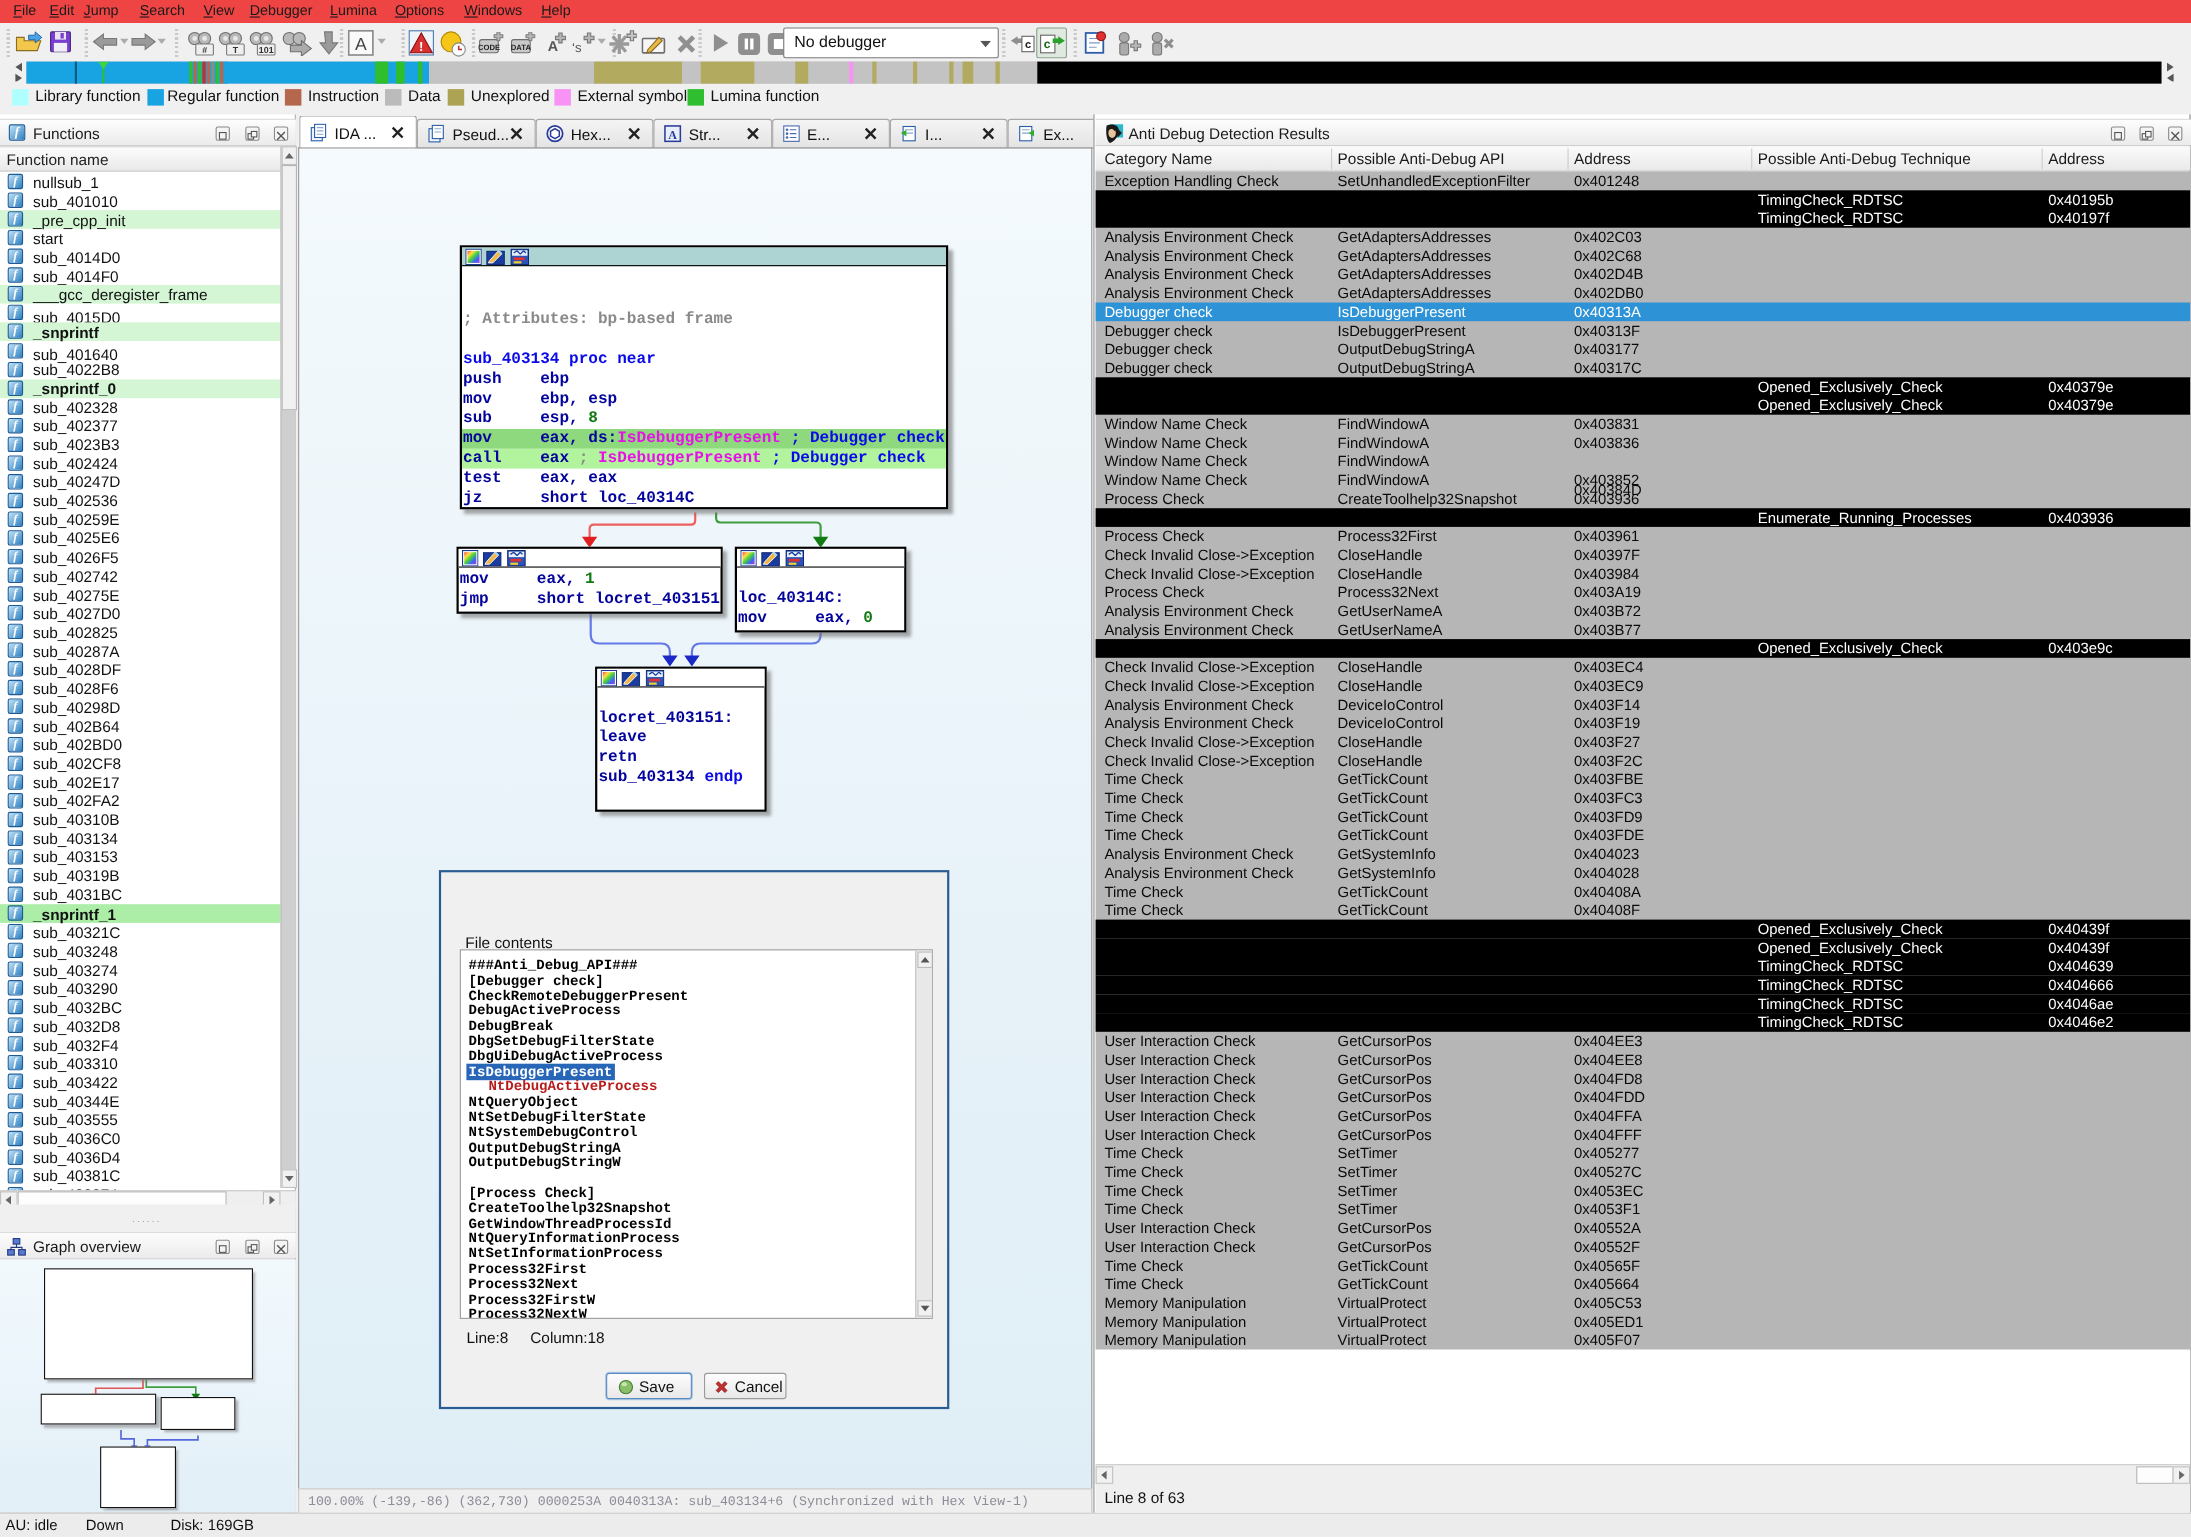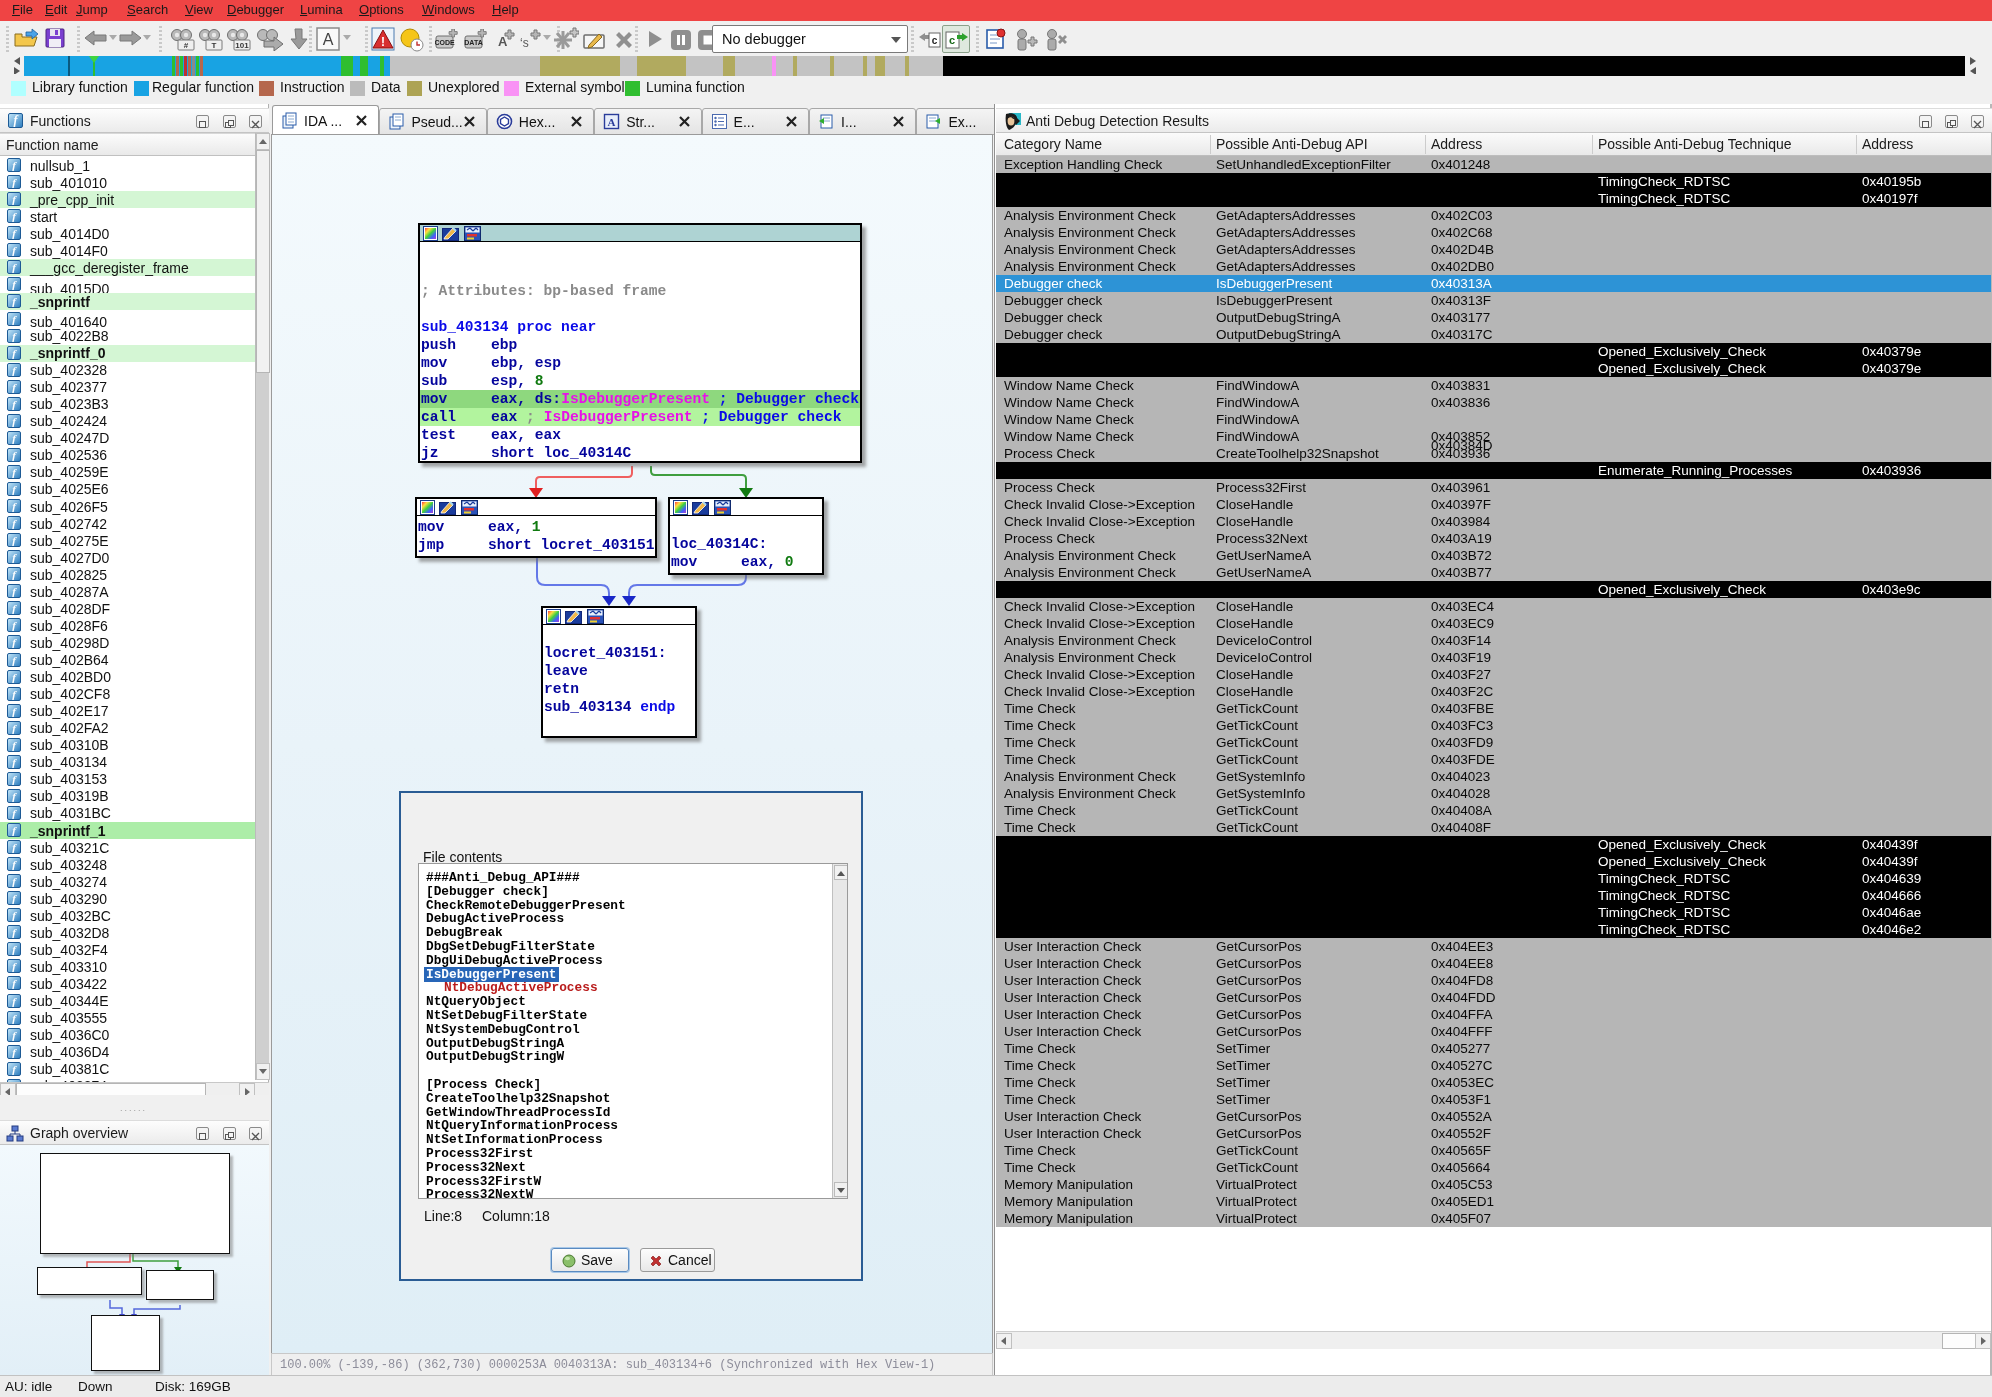--- a/index.html
+++ b/index.html
@@ -1156,12 +1156,15 @@
 <div class="abs" style="left:1px;top:1123px;width:995px;height:104px;background:#fff;"></div>
 <div class="abs" style="left:1px;top:1227px;width:995px;height:18px;background:#efefef;border-top:1px solid #cccccc;">
       <div class="abs" style="left:0;top:1px;width:16px;height:16px;background:#f1f1f1;border:1px solid #c0c0c0;"><svg width="14" height="14" viewBox="0 0 14 14">
           <path d="M9 3 L4 7 L9 11 Z" fill="#666"></path>
         </svg></div>
       <div class="abs" style="left:946px;top:1px;width:34px;height:16px;background:#fdfdfd;border:1px solid #b5b5b5;"></div>
       <div class="abs" style="left:979px;top:1px;width:16px;height:16px;background:#f1f1f1;border:1px solid #c0c0c0;"><svg width="14" height="14" viewBox="0 0 14 14">
           <path d="M5 3 L10 7 L5 11 Z" fill="#666"></path>
         </svg></div>
     </div>
+<div class="abs" style="left:1px;top:1245px;width:995px;height:26px;background:#efefef;">
+      <span class="abs" style="left:8px;top:4px;font-size:14px;color:#111;">Line 8 of 63</span>
+    </div>
 </div>
 </body></html>

